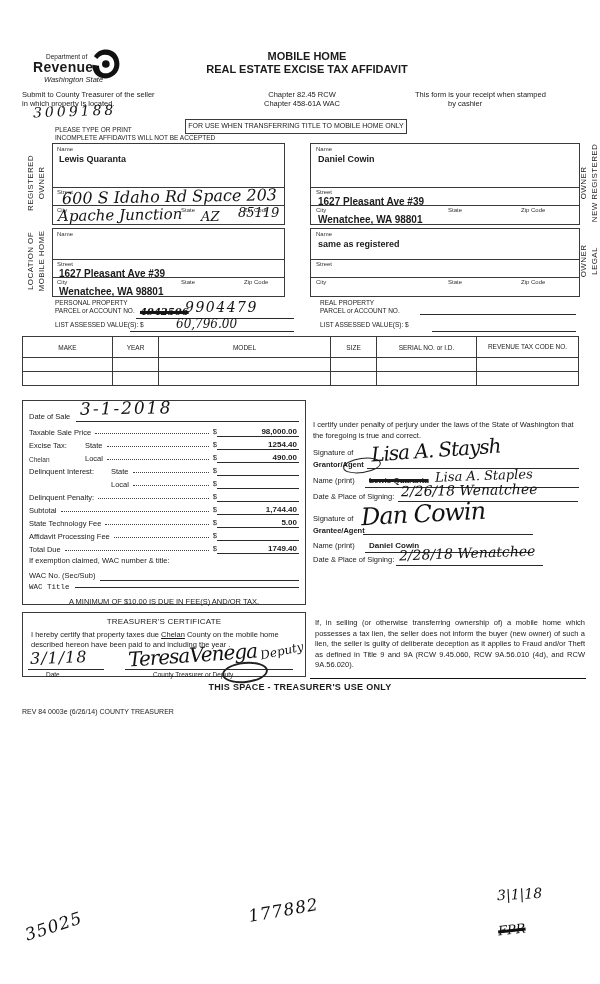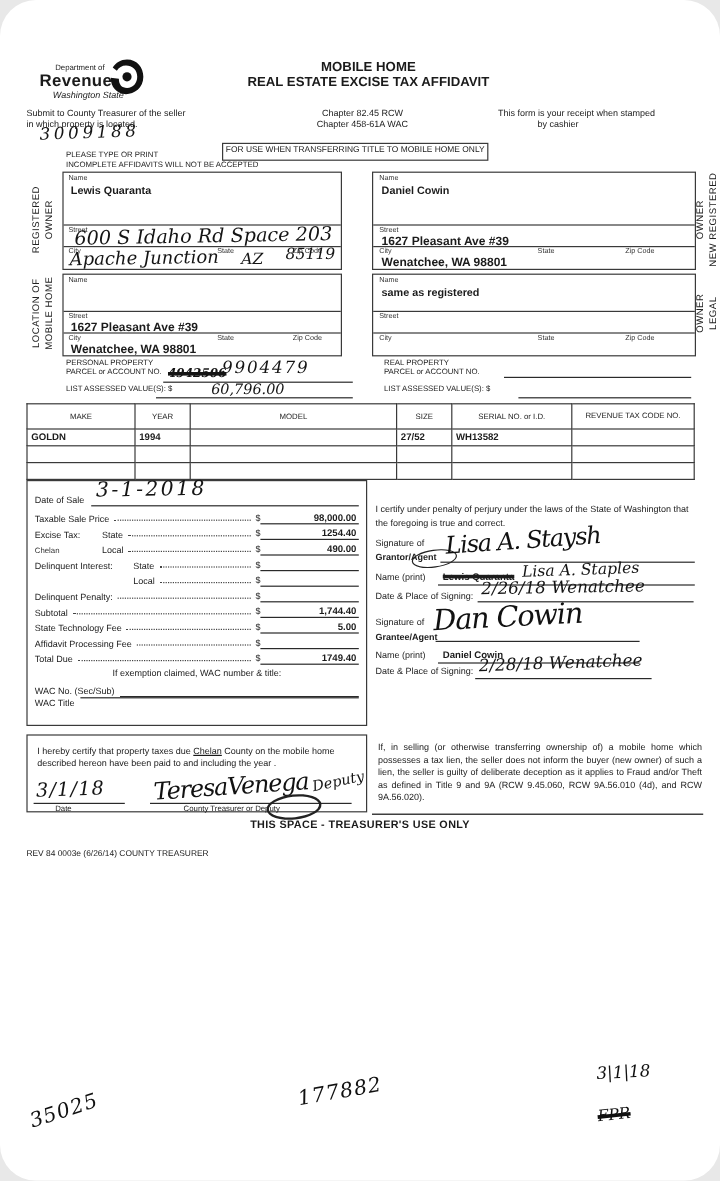--- a/index.html
+++ b/index.html
@@ -1,16 +1,16 @@
 <!DOCTYPE html>
 <html><head>
 <meta charset="utf-8">
 <style>
   html,body{margin:0;padding:0;background:#e8e8e8;}
-  .page{position:relative;width:600px;height:984px;background:#ffffff;font-family:"Liberation Sans",sans-serif;color:#1b1b1b;overflow:hidden;border-radius:30px;}
+  .page{position:relative;width:600px;height:984px;background:#ffffff;font-family:"Liberation Sans",sans-serif;color:#1b1b1b;overflow:hidden;}
   .abs{position:absolute;}
   .b{font-weight:bold;}
   .t6{font-size:6.5px;line-height:1.15;}
   .t7{font-size:7px;line-height:1.25;}
   .t75{font-size:7.5px;line-height:1.3;}
   .t8{font-size:8px;}
   .t9{font-size:9px;}
   .t11{font-size:11px;}
   .ctr{text-align:center;}
   .hw{font-family:"DejaVu Serif",serif;font-style:italic;color:#141414;white-space:nowrap;}
@@ -157,28 +157,20 @@
     <tbody>
         <tr>
       <th>MAKE</th>
       <th>YEAR</th>
       <th>MODEL</th>
       <th>SIZE</th>
       <th>SERIAL NO. or I.D.</th>
       <th style="white-space:normal;line-height:1.2;">REVENUE TAX CODE NO.</th>
     </tr>
     <tr>
-      <td>GOLDN</td>
-      <td>1994</td>
-      <td></td>
-      <td>27/52</td>
-      <td>WH13582</td>
-      <td></td>
-    </tr>
-    <tr>
       <td></td>
       <td></td>
       <td></td>
       <td></td>
       <td></td>
       <td></td>
     </tr>
     <tr>
       <td></td>
       <td></td>
@@ -252,29 +244,30 @@
         <span class="dots"></span>
         <span class="dollar">$</span>
         <span class="val"></span>
       </div>
     <div class="mrow">
         <span>Total Due</span>
         <span class="dots"></span>
         <span class="dollar">$</span>
         <span class="val">1749.40</span>
       </div>
-    <div class="t75" style="height:12px;margin-top:2px;text-align:center;">If exemption claimed, WAC number &amp; title:</div>
+    <div class="t75" style="height:12px;margin-top:2px;">If exemption claimed, WAC number &amp; title:</div>
     <div style="display:flex;align-items:flex-end;height:13px;">
         <span class="t75">WAC No. (Sec/Sub)</span>
         <span style="flex:1;border-bottom:1px solid #2a2a2a;margin-left:5px;"></span>
       </div>
-    <div style="display:flex;align-items:flex-start;height:13px;">
+    <div style="display:flex;align-items:center;height:13px;font-family:Liberation Mono, monospace;">
         <span class="t75">WAC Title</span>
         <span style="flex:1;border-bottom:1px solid #2a2a2a;margin-left:5px;"></span>
       </div>
+    <div class="ctr t75" style="margin-top:3px;">A MINIMUM OF $10.00 IS DUE IN FEE(S) AND/OR TAX.</div>
   </div>
   <div class="abs hw" style="left:80px;top:398px;font-size:17px;letter-spacing:2px;transform:rotate(-1deg);">3-1-2018</div>
 
   <div class="affcol">
     <div class="abs t75" style="left:0;top:18px;width:100%;line-height:1.45;">I certify under penalty of perjury under the laws of the State of Washington that the foregoing is true and correct.</div>
     <div class="abs t75" style="left:0;top:46px;">Signature of</div>
     <div class="abs b t75" style="left:0;top:58px;">Grantor/Agent</div>
     <div class="circ" style="left:30px;top:56px;width:36px;height:13px;transform:rotate(-8deg);"></div>
     <div class="abs sig" style="left:58px;top:36px;font-size:20px;transform:rotate(-4deg);">Lisa A. Staysh</div>
     <div class="lineabs" style="left:54px;top:66px;width:212px;"></div>
@@ -294,20 +287,21 @@
     <div class="abs b t8" style="left:56px;top:139px;">Daniel Cowin</div>
     <div class="lineabs" style="left:52px;top:150px;width:168px;"></div>
     <div class="abs t75" style="left:0;top:153px;">Date &amp; Place of Signing:</div>
     <div class="abs hw" style="left:86px;top:143px;font-size:14px;transform:rotate(-2deg);">2/28/18 Wenatchee</div>
     <div class="lineabs" style="left:83px;top:163px;width:147px;"></div>
 
     <div class="abs t75" style="left:2px;top:216px;width:270px;text-align:justify;line-height:1.4;">If, in selling (or otherwise transferring ownership of) a mobile home which possesses a tax lien, the seller does not inform the buyer (new owner) of such  a lien, the  seller is  guilty of deliberate deception as it  applies to Fraud  and/or Theft as defined in Title 9 and 9A (RCW 9.45.060, RCW 9A.56.010 (4d), and RCW 9A.56.020).</div>
   </div>
 
   <div class="tcert">
+    <div class="ctr t8" style="letter-spacing:.2px;">TREASURER'S CERTIFICATE</div>
     <div class="t75" style="margin-top:4px;line-height:1.35;">
       <span>I hereby certify that property taxes due </span><span style="text-decoration:underline;">Chelan</span><span> County on the mobile home described hereon have been paid to and including the year .</span>
     </div>
   </div>
   <div class="abs hw" style="left:30px;top:648px;font-size:16px;letter-spacing:1px;transform:rotate(-2deg);">3/1/18</div>
   <div class="uline" style="left:28px;top:669px;width:76px;"></div>
   <div class="abs t6" style="left:46px;top:671px;">Date</div>
   <div class="abs sig" style="left:128px;top:643px;font-size:20px;transform:rotate(-4deg);">TeresaVenega</div>
   <div class="abs hw" style="left:260px;top:644px;font-size:12px;transform:rotate(-12deg);">Deputy</div>
   <div class="uline" style="left:125px;top:669px;width:168px;"></div>

